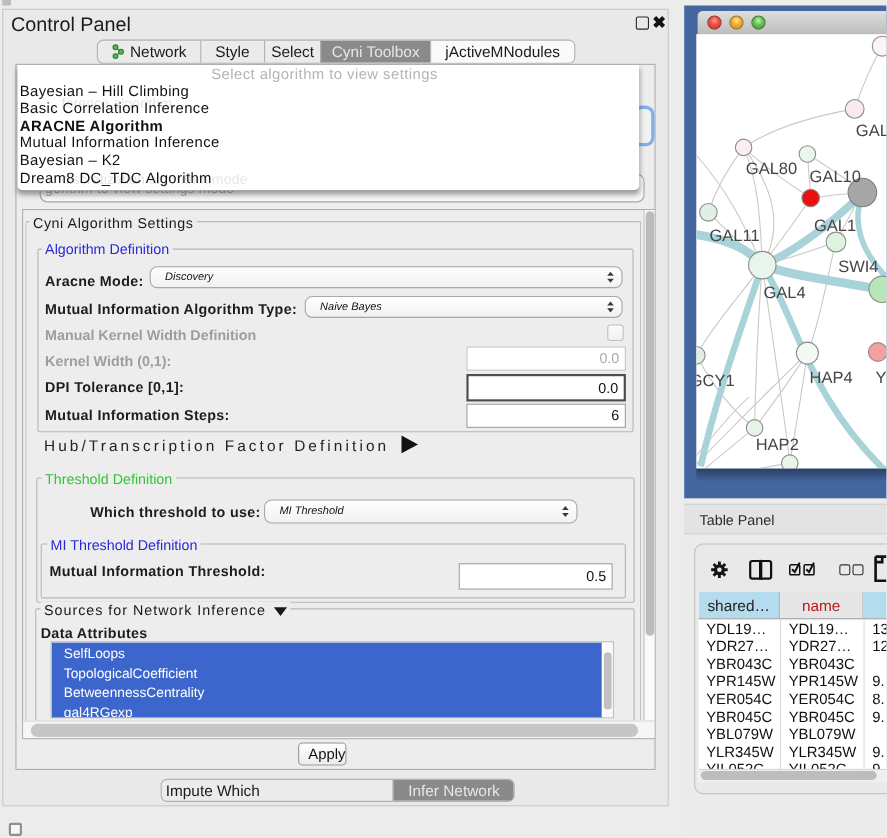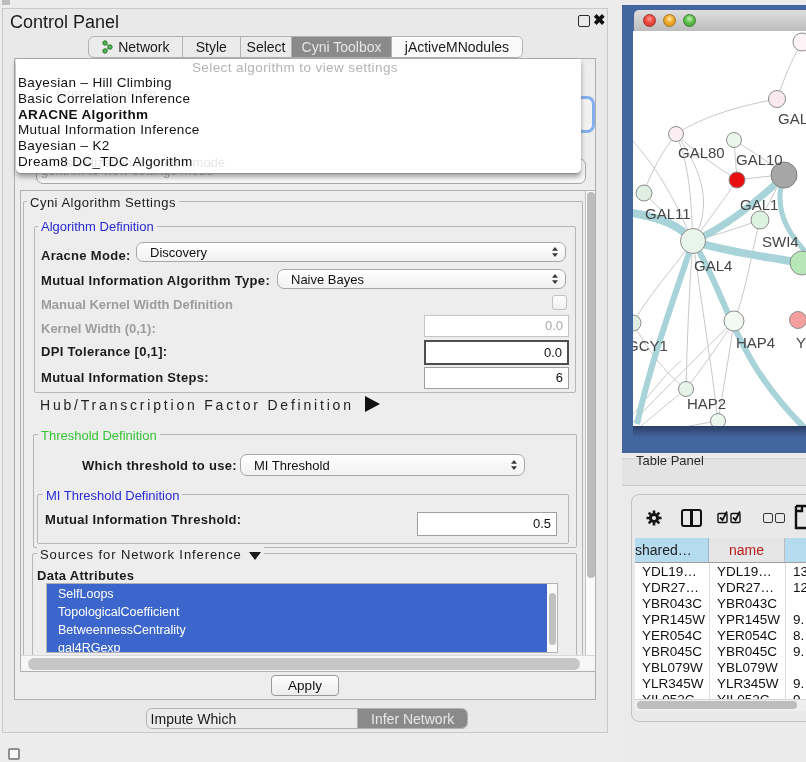--- a/index.html
+++ b/index.html
@@ -6,21 +6,21 @@
   body{width:806px;height:762px;position:relative;background:#ececec;
        font-family:"Liberation Sans",sans-serif;overflow:hidden;}
   .abs{position:absolute;}
   .b{font-weight:bold;}
   .lbl{font-size:13px;color:#1c1c1c;white-space:nowrap;letter-spacing:0.3px;}
   .glbl{font-size:13px;color:#9d9d9d;white-space:nowrap;font-weight:bold;}
   .grp{position:absolute;border:1px solid #b6b6b6;border-radius:2px;}
   .grplbl{position:absolute;background:#ededed;padding:0 3px;font-size:13px;white-space:nowrap;}
   .combo{position:absolute;background:linear-gradient(#ffffff,#f1f1f2);
          border:1px solid #a8a8a8;border-radius:7px;box-sizing:border-box;
-         font-size:13px;color:#111;}
+         font-size:10px;color:#111;font-style:italic;}
   .combo .ct{position:absolute;left:13px;top:50%;transform:translateY(-50%);white-space:nowrap;}
   .combo svg{position:absolute;right:6px;top:50%;transform:translateY(-50%);}
   .fld{position:absolute;background:#fff;border:1px solid #9f9f9f;box-sizing:border-box;
        font-size:13px;color:#111;text-align:right;padding:0 5px;line-height:20px;}
   .seg{position:absolute;display:flex;border:1px solid #b2b2b2;border-radius:6px;
        background:#ebebeb;overflow:hidden;box-sizing:border-box;}
   .seg>div{display:flex;align-items:center;justify-content:center;
            font-size:14px;font-weight:normal;color:#1a1a1a;border-left:1px solid #b2b2b2;}
   .seg>div:first-child{border-left:none;}
   .seg>div.sel{background:#8a8a8a;color:#e6e6e6;font-weight:normal;}
@@ -129,21 +129,21 @@
   </div>
 </div>
 
   <div class="abs" style="left:564px;top:0;width:11px;height:464px;background:#fafafa;border-left:1px solid #c0c0c0;"></div>
   <div class="abs" style="left:566px;top:1px;width:8px;height:386px;border-radius:4px;background:#bcbcbc;"></div>
 
   <div class="abs" style="left:0;top:464px;width:576px;height:18px;background:#f6f6f6;border-top:1px solid #d9d9d9;"></div>
   <div class="abs" style="left:7px;top:467px;width:552px;height:12px;border-radius:6px;background:#c6c6c6;"></div>
 </div>
 
-<div class="abs" style="left:271px;top:675px;width:68px;height:21px;background:linear-gradient(#ffffff,#ececec);border:1px solid #9a9a9a;border-radius:4px;box-sizing:border-box;text-align:center;font-size:13.5px;color:#111;line-height:19px;">Apply</div>
+<div class="abs" style="left:271px;top:675px;width:44px;height:21px;background:linear-gradient(#ffffff,#ececec);border:1px solid #9a9a9a;border-radius:4px;box-sizing:border-box;text-align:right;font-size:13.5px;color:#111;line-height:19px;">Apply</div>
 
 <div class="seg" style="left:146px;top:708px;width:322px;height:21px;">
   <div style="width:94px;">Impute Which</div>
   <div style="width:118px;margin-top:44px;">Discretize Data</div>
   <div class="sel" style="width:110px;">Infer Network</div>
 </div>
 
 <div class="abs" style="left:8px;top:748px;width:12px;height:12px;border:2px solid #8f8f8f;border-radius:2px;background:#f7f7f7;box-sizing:border-box;"></div>
 
 <div class="abs" style="left:16px;top:59px;width:565px;height:114px;background:#ffffff;border-bottom:1px solid #8d8d8d;border-radius:0 0 5px 5px;box-shadow:0 3px 5px rgba(0,0,0,0.35);z-index:30;">
@@ -226,21 +226,21 @@
       <text x="103" y="317">HAP4</text>
       <text x="163" y="317">YM</text>
       <text x="54" y="378">HAP2</text>
     </g>
   </svg>
 </div>
 <div class="abs" style="left:633px;top:426px;width:173px;height:12px;background:linear-gradient(rgba(15,25,45,0.5),rgba(15,25,45,0));"></div>
 
 <div class="abs" style="left:622px;top:453px;width:184px;height:5px;background:#ececec;"></div>
 <div class="abs" style="left:622px;top:458px;width:184px;height:28px;background:#e3e3e3;border-top:1px solid #d2d2d2;border-bottom:1px solid #cccccc;box-sizing:border-box;"></div>
-<div class="abs" style="left:636px;top:453px;font-size:13px;color:#2a2a2a;">Table Panel</div>
+<div class="abs" style="left:636px;top:465px;font-size:13px;color:#2a2a2a;">Table Panel</div>
 <div class="abs" style="left:622px;top:486px;width:184px;height:276px;background:#ebebeb;"></div>
 
 <div class="abs" style="left:631px;top:494px;width:190px;height:228px;background:#e9e9e9;border:1px solid #c2c2c2;border-radius:8px;box-sizing:border-box;"></div>
 
 <svg class="abs" style="left:646px;top:510px;" width="16" height="16" viewBox="0 0 16 16">
   <g fill="#161616">
       <circle cx="8" cy="8" r="5"></circle>
     </g>
   <g stroke="#161616" stroke-width="2.6">
     <line x1="8" y1="0.5" x2="8" y2="15.5"></line>
@@ -258,21 +258,21 @@
   <path d="M3 7.5 L5.5 10 L10 1.5" fill="none" stroke="#111" stroke-width="1.8"></path>
   <path d="M16 7.5 L18.5 10 L23 1.5" fill="none" stroke="#111" stroke-width="1.8"></path>
 </svg>
 <div class="abs" style="left:763px;top:513px;width:10px;height:10px;border:1.4px solid #333;border-radius:2px;box-sizing:border-box;"></div>
 <div class="abs" style="left:775px;top:513px;width:10px;height:10px;border:1.4px solid #333;border-radius:2px;box-sizing:border-box;"></div>
 <svg class="abs" style="left:794px;top:504px;" width="12" height="26" viewBox="0 0 12 26">
     <path d="M2 2 H12 M2 2 V24 H12 M2 7 H8 L8 2" fill="none" stroke="#111" stroke-width="2.4"></path>
   </svg>
 
 <div class="abs" style="left:635px;top:538px;width:171px;height:173px;background:#fff;overflow:hidden;">
-  <div style="position:absolute;left:0;top:0;width:74px;height:24px;background:#b5dcee;border-right:1px solid #9fb6c2;box-sizing:border-box;text-align:left;font-size:14px;color:#222;line-height:24px;">shared…</div>
+  <div style="position:absolute;left:0;top:0;width:74px;height:24px;background:#b5dcee;border-right:1px solid #9fb6c2;box-sizing:border-box;text-align:center;font-size:14px;color:#222;line-height:24px;">shared…</div>
   <div style="position:absolute;left:74px;top:0;width:76px;height:24px;background:#e6e6e6;border-right:1px solid #bbb;box-sizing:border-box;text-align:center;font-size:14px;color:#b91c1c;line-height:24px;">name</div>
   <div style="position:absolute;left:150px;top:0;width:30px;height:24px;background:#b5dcee;font-size:14px;color:#222;line-height:24px;text-align:center;">&nbsp;</div>
   <div style="position:absolute;left:0;top:24px;width:171px;height:1px;background:#9e9e9e;"></div>
   <div style="position:absolute;left:7px;top:26px;font-size:13.5px;color:#111;line-height:16px;white-space:pre;">YDL19…
 YDR27…
 YBR043C
 YPR145W
 YER054C
 YBR045C
 YBL079W

